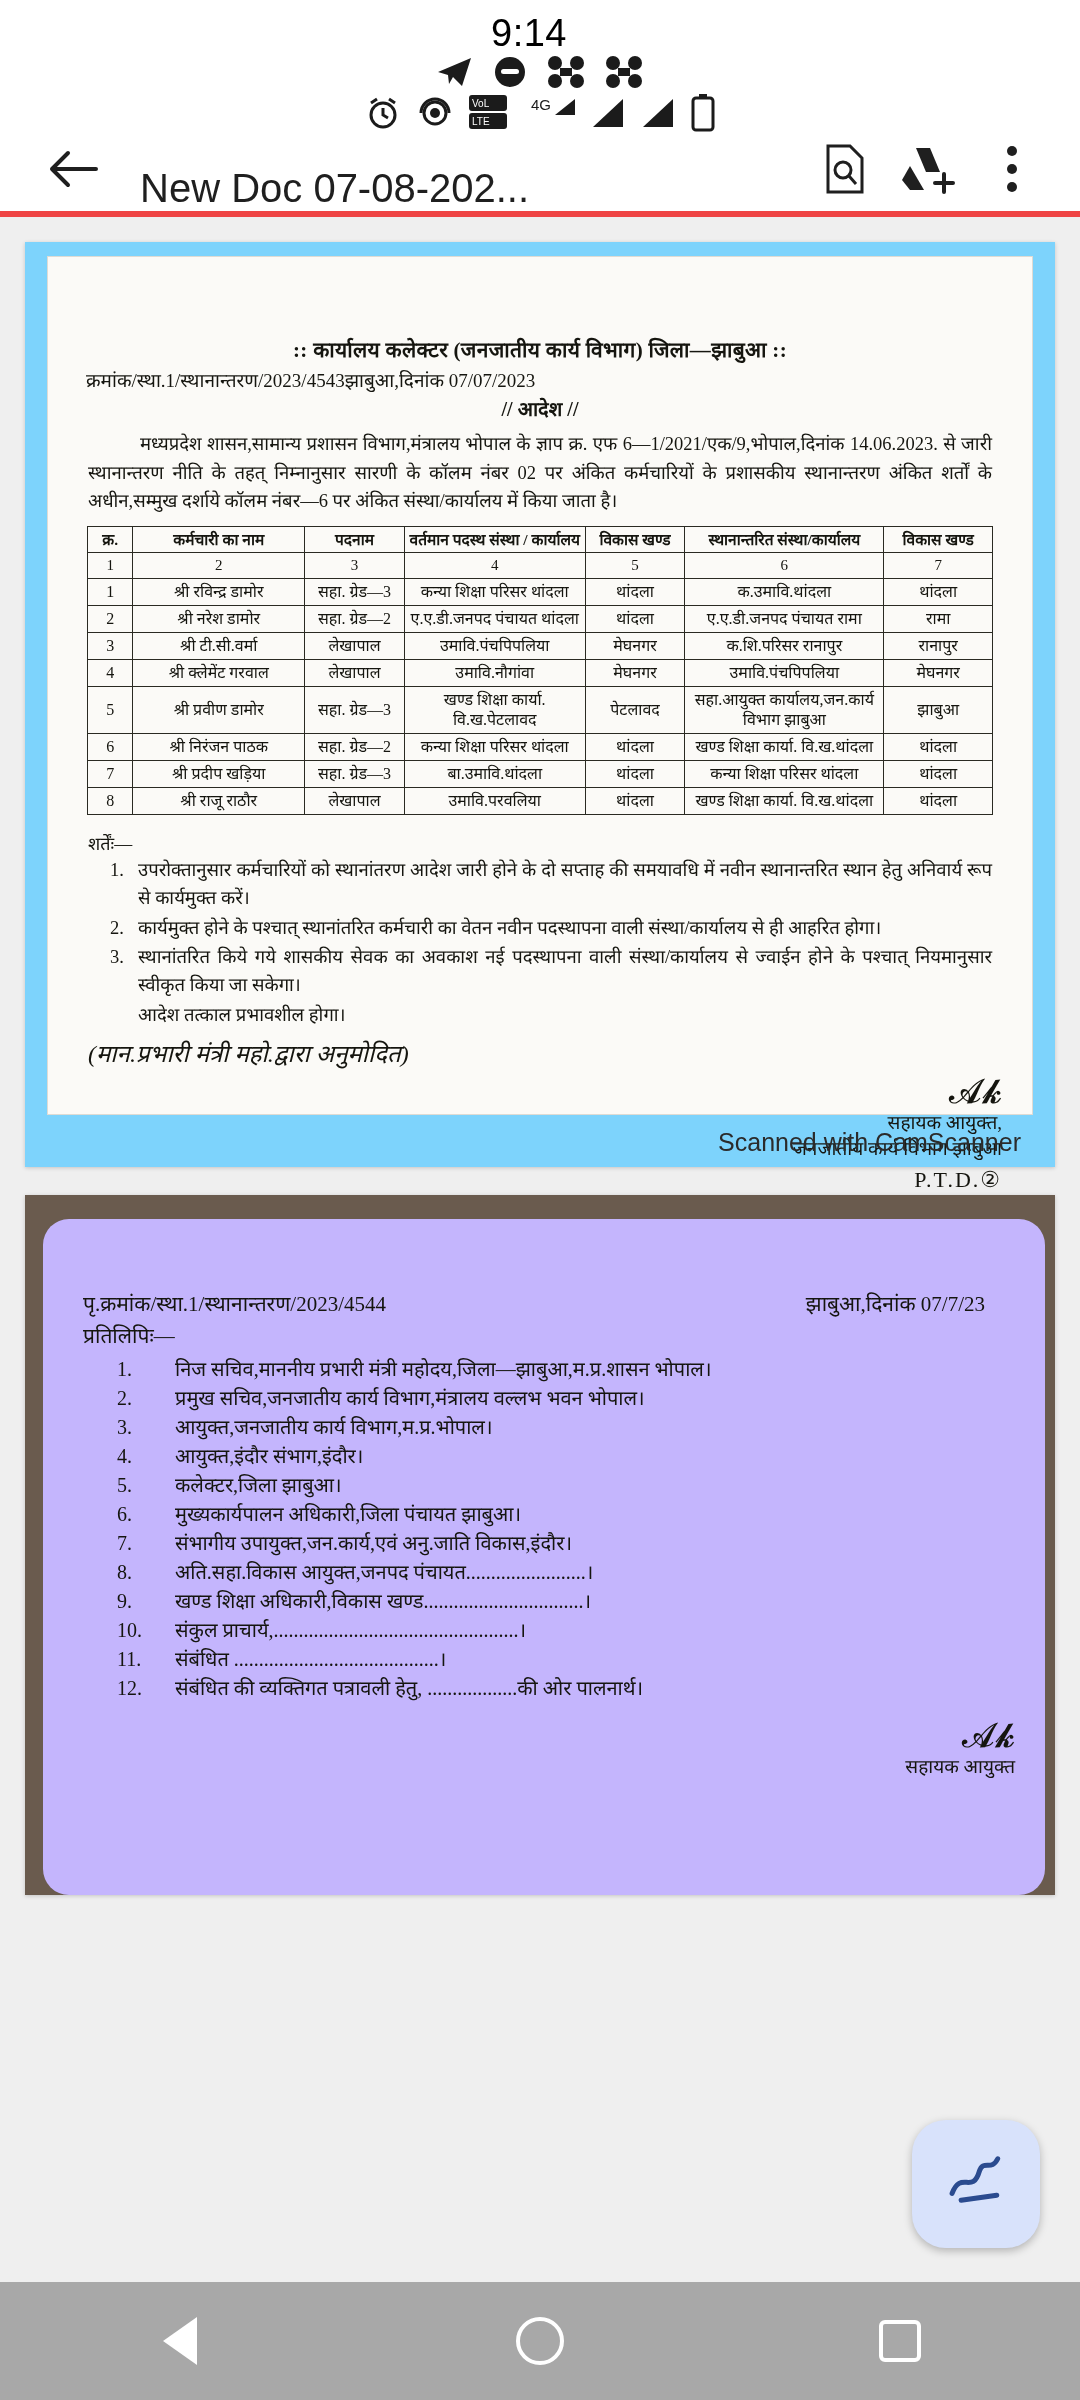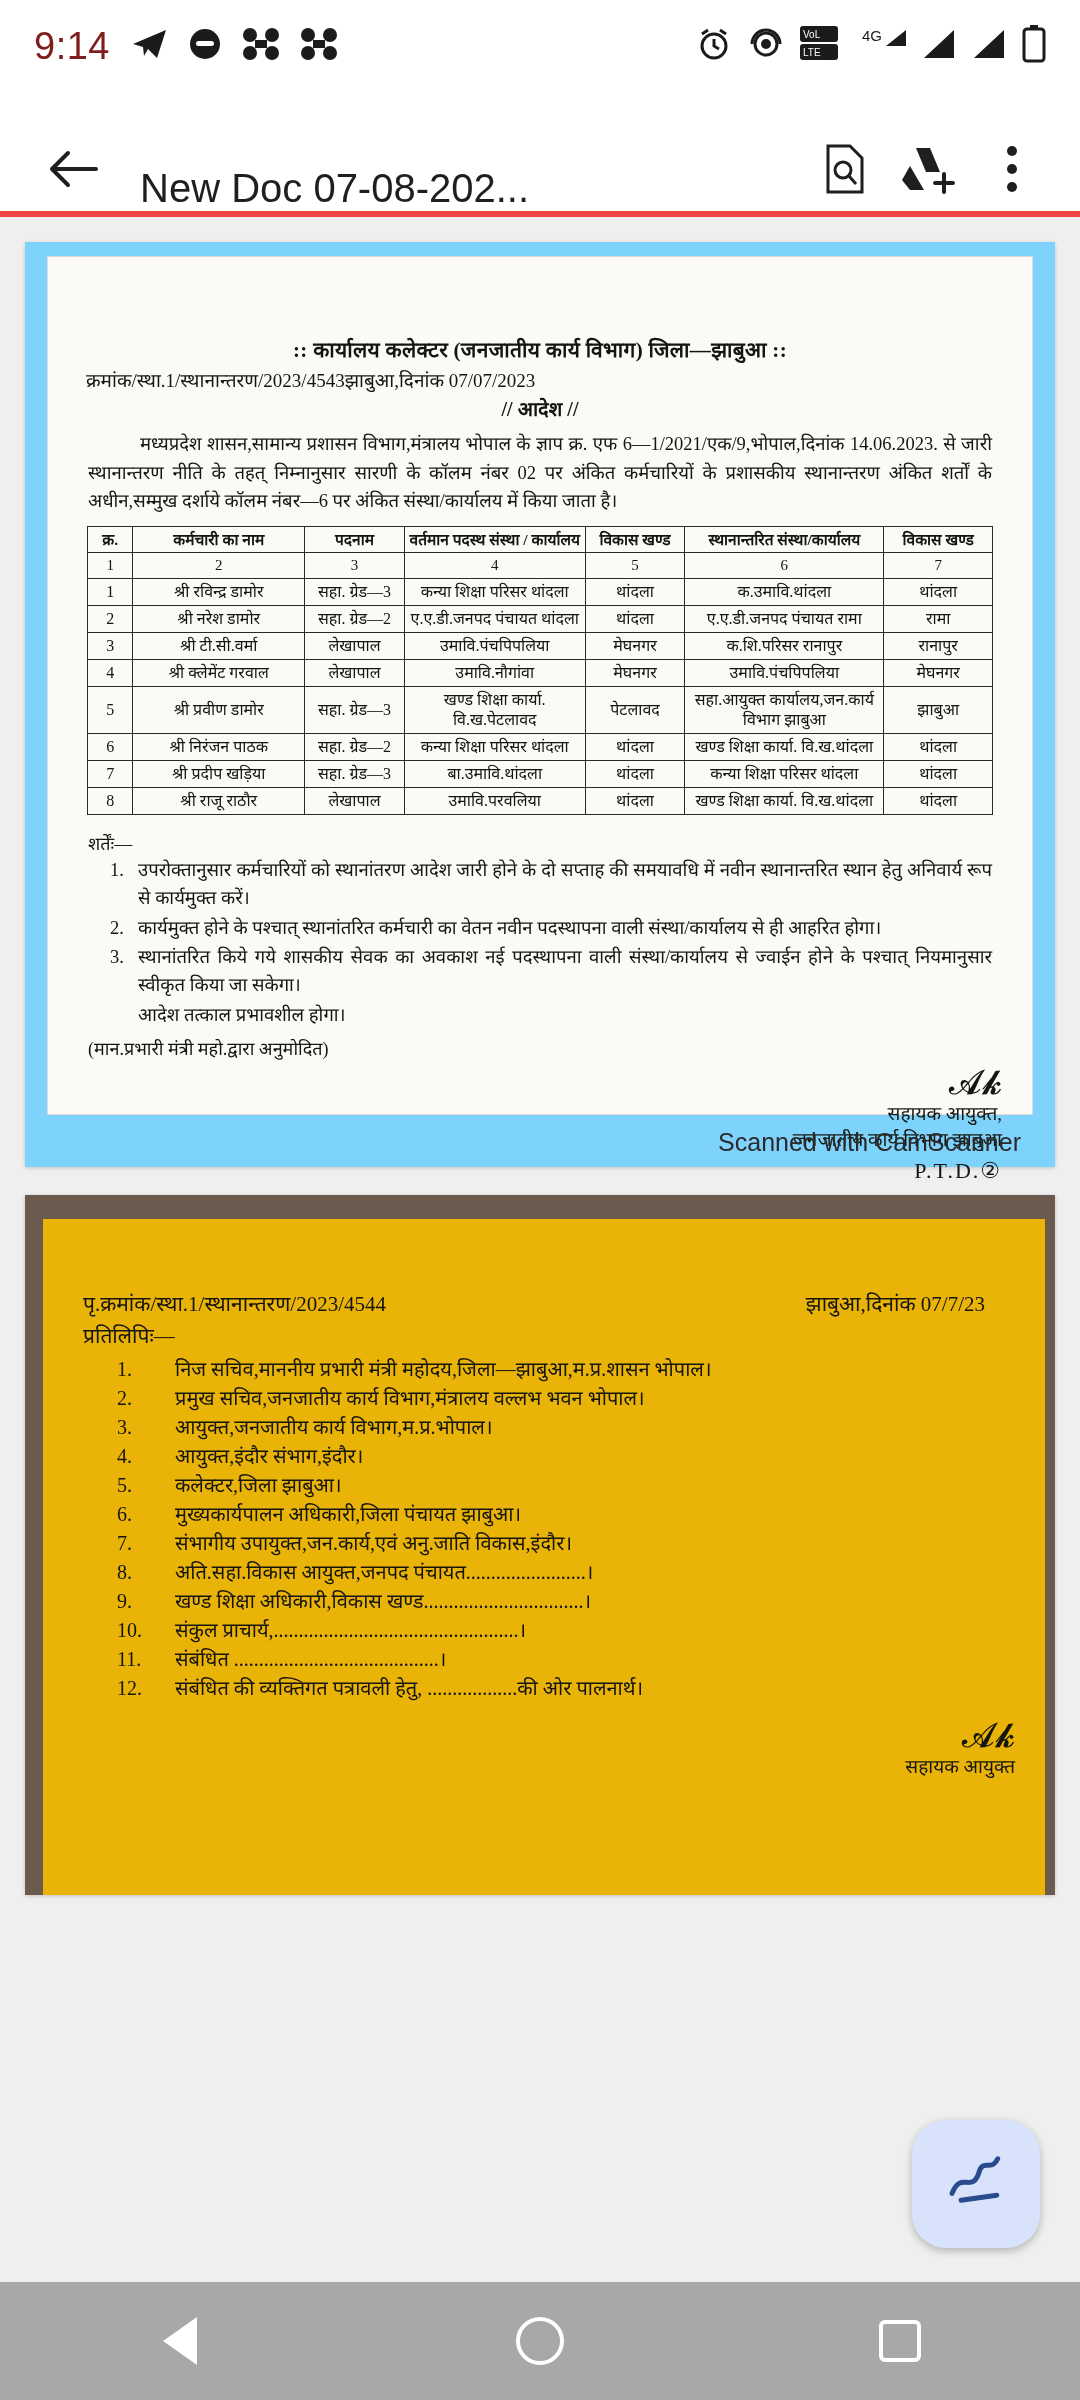--- a/index.html
+++ b/index.html
@@ -11,22 +11,23 @@
     overflow: hidden;
   }
   body { position: relative; }
 
   
   .statusbar {
     height: 92px;
     background: #ffffff;
     display: flex;
     align-items: center;
-    padding: 0 34px;
-    color: #7f1d1d;
+    padding: 12px 34px;
+    color: #000000;
+    flex-direction: column;
   }
   .status-clock {
     font-size: 38px;
     font-weight: 400;
     letter-spacing: 0.5px;
     margin-right: 22px;
   }
   .status-left-icons { display: flex; align-items: center; gap: 20px; }
   .status-spacer { flex: 1; }
   .status-right-icons { display: flex; align-items: center; gap: 16px; }
@@ -89,21 +90,22 @@
     border: 1px solid #dedbd4;
   }
   .scan2 {
     position: absolute;
     inset: 0;
     background: #6a5b4e;
   }
   .scan2-inner {
     position: absolute;
     left: 18px; right: 10px; top: 24px; bottom: 0;
-    background: #eab308;
+    background: #c4b5fd;
+    border-radius: 26px;
   }
   .camscanner {
     position: absolute;
     bottom: 10px;
     right: 34px;
     font-size: 25px;
     color: #2b2b2b;
   }
 
   
@@ -148,21 +150,21 @@
     vertical-align: middle;
   }
   table.main th { font-weight: bold; font-size: 15.5px; }
   table.main td.num { font-size: 15px; }
 
   .shart { font-size: 18px; padding: 4px 0 0 40px; }
   .terms { padding: 0 40px; font-size: 18.5px; line-height: 1.5; }
   .term { display: flex; margin-top: 2px; }
   .term-no { width: 50px; flex: 0 0 50px; padding-left: 22px; }
   .term-txt { flex: 1; text-align: justify; }
-  .approved { font-size: 18px; padding: 6px 0 0 40px; }
+  .approved { font-size: 24px; padding: 6px 0 0 40px; font-style: italic; }
 
   .sign-block {
     margin-top: 6px;
     text-align: right;
     padding-right: 30px;
   }
   .sign-squiggle { font-size: 34px; line-height: 1; font-family: "Liberation Serif", serif; }
   .sign-line { font-size: 19px; }
   .ptd { font-size: 22px; letter-spacing: 2px; margin-top: 6px; }
 

